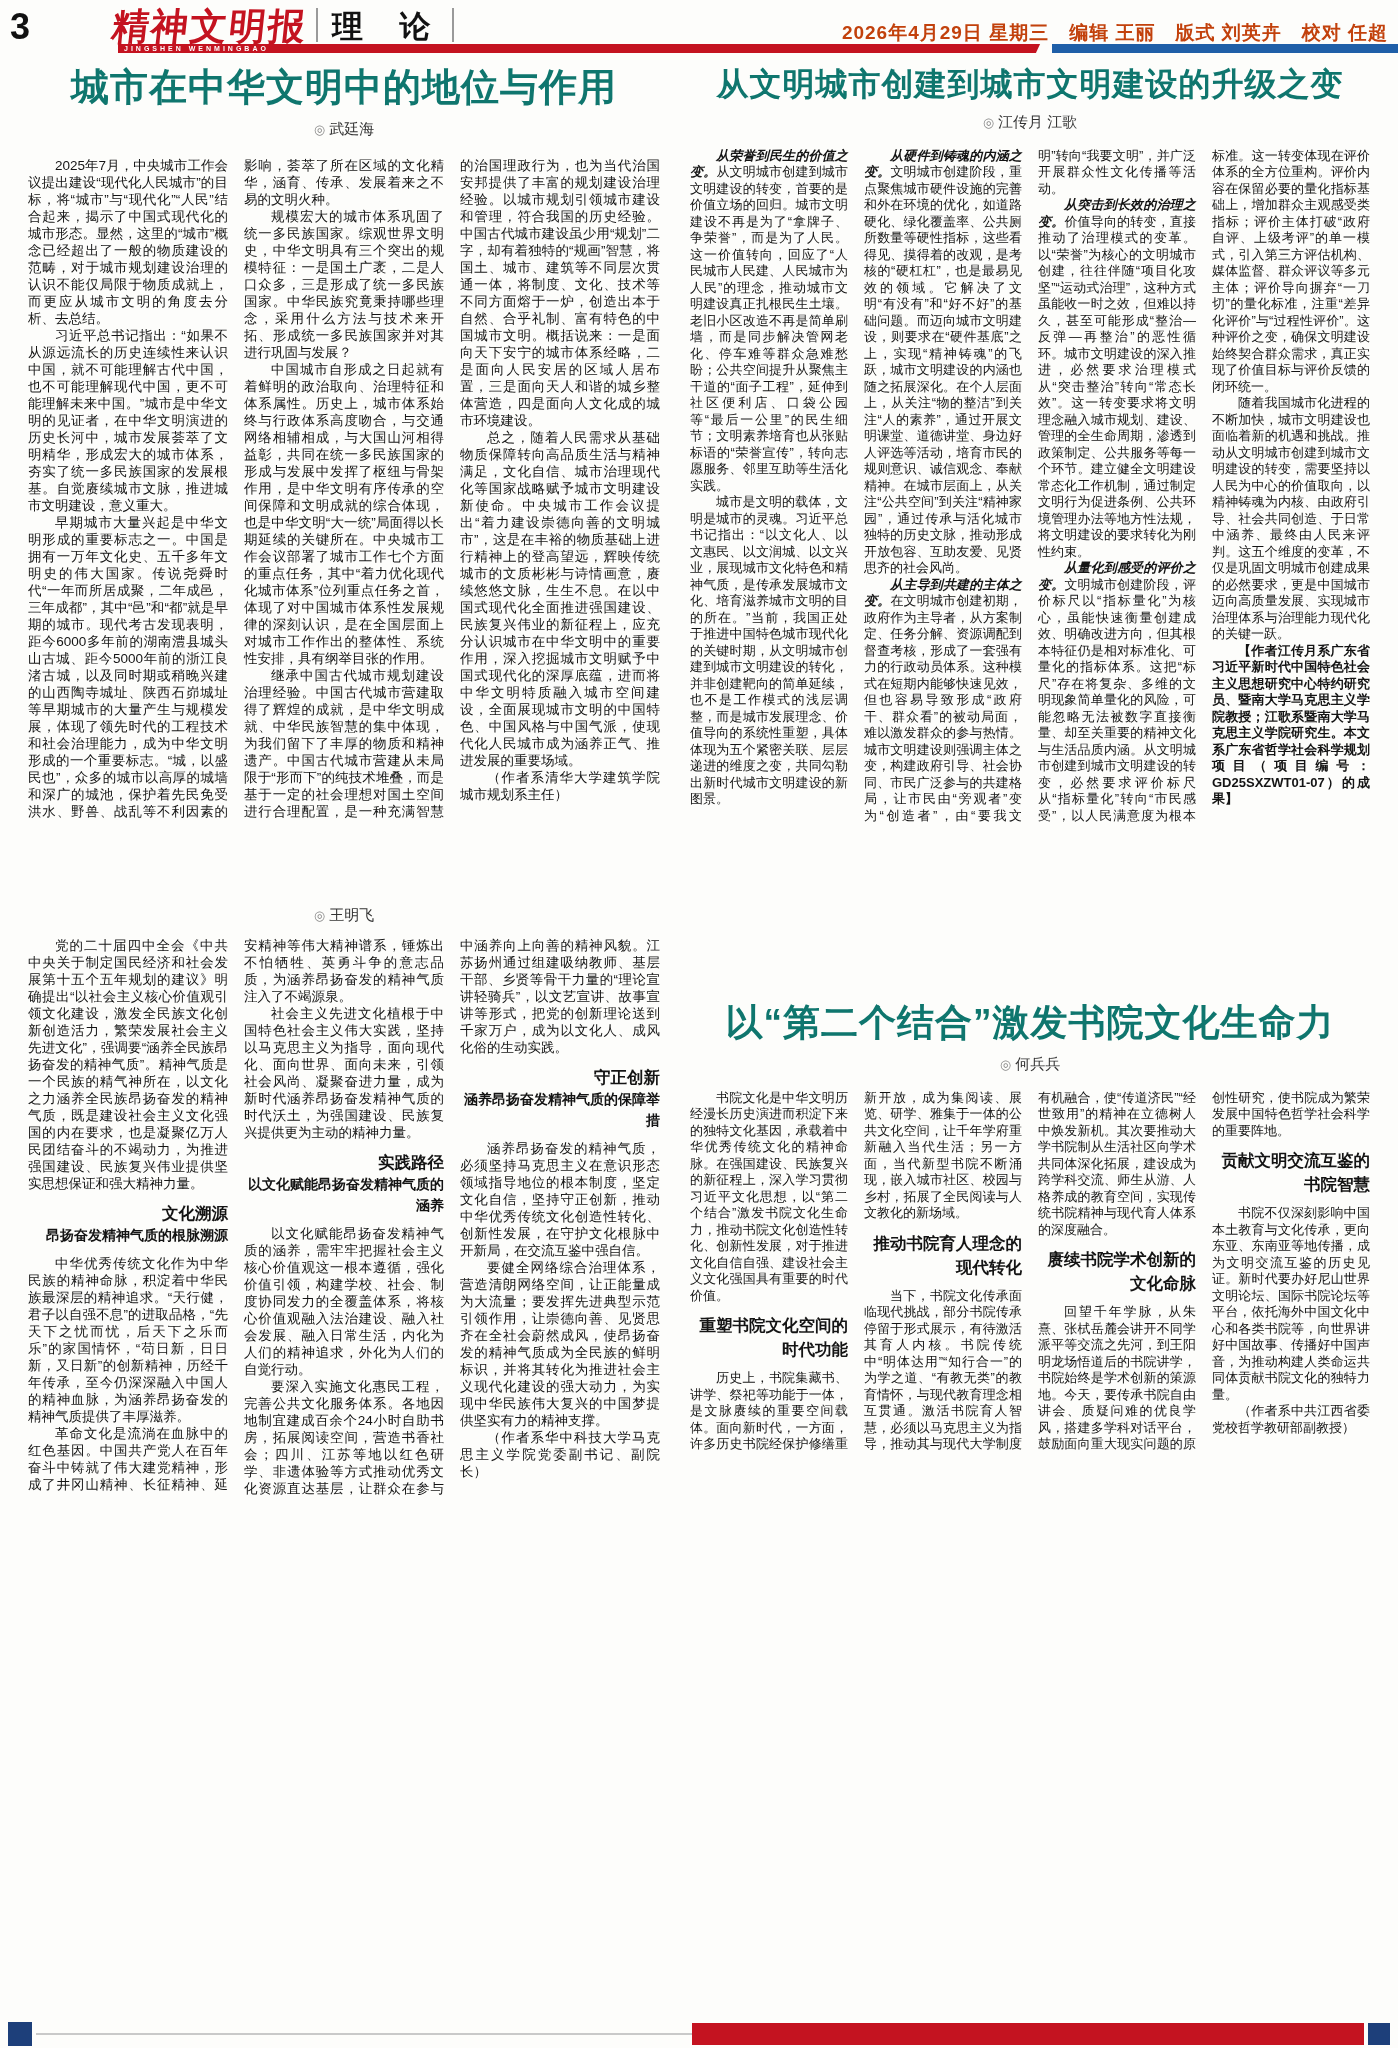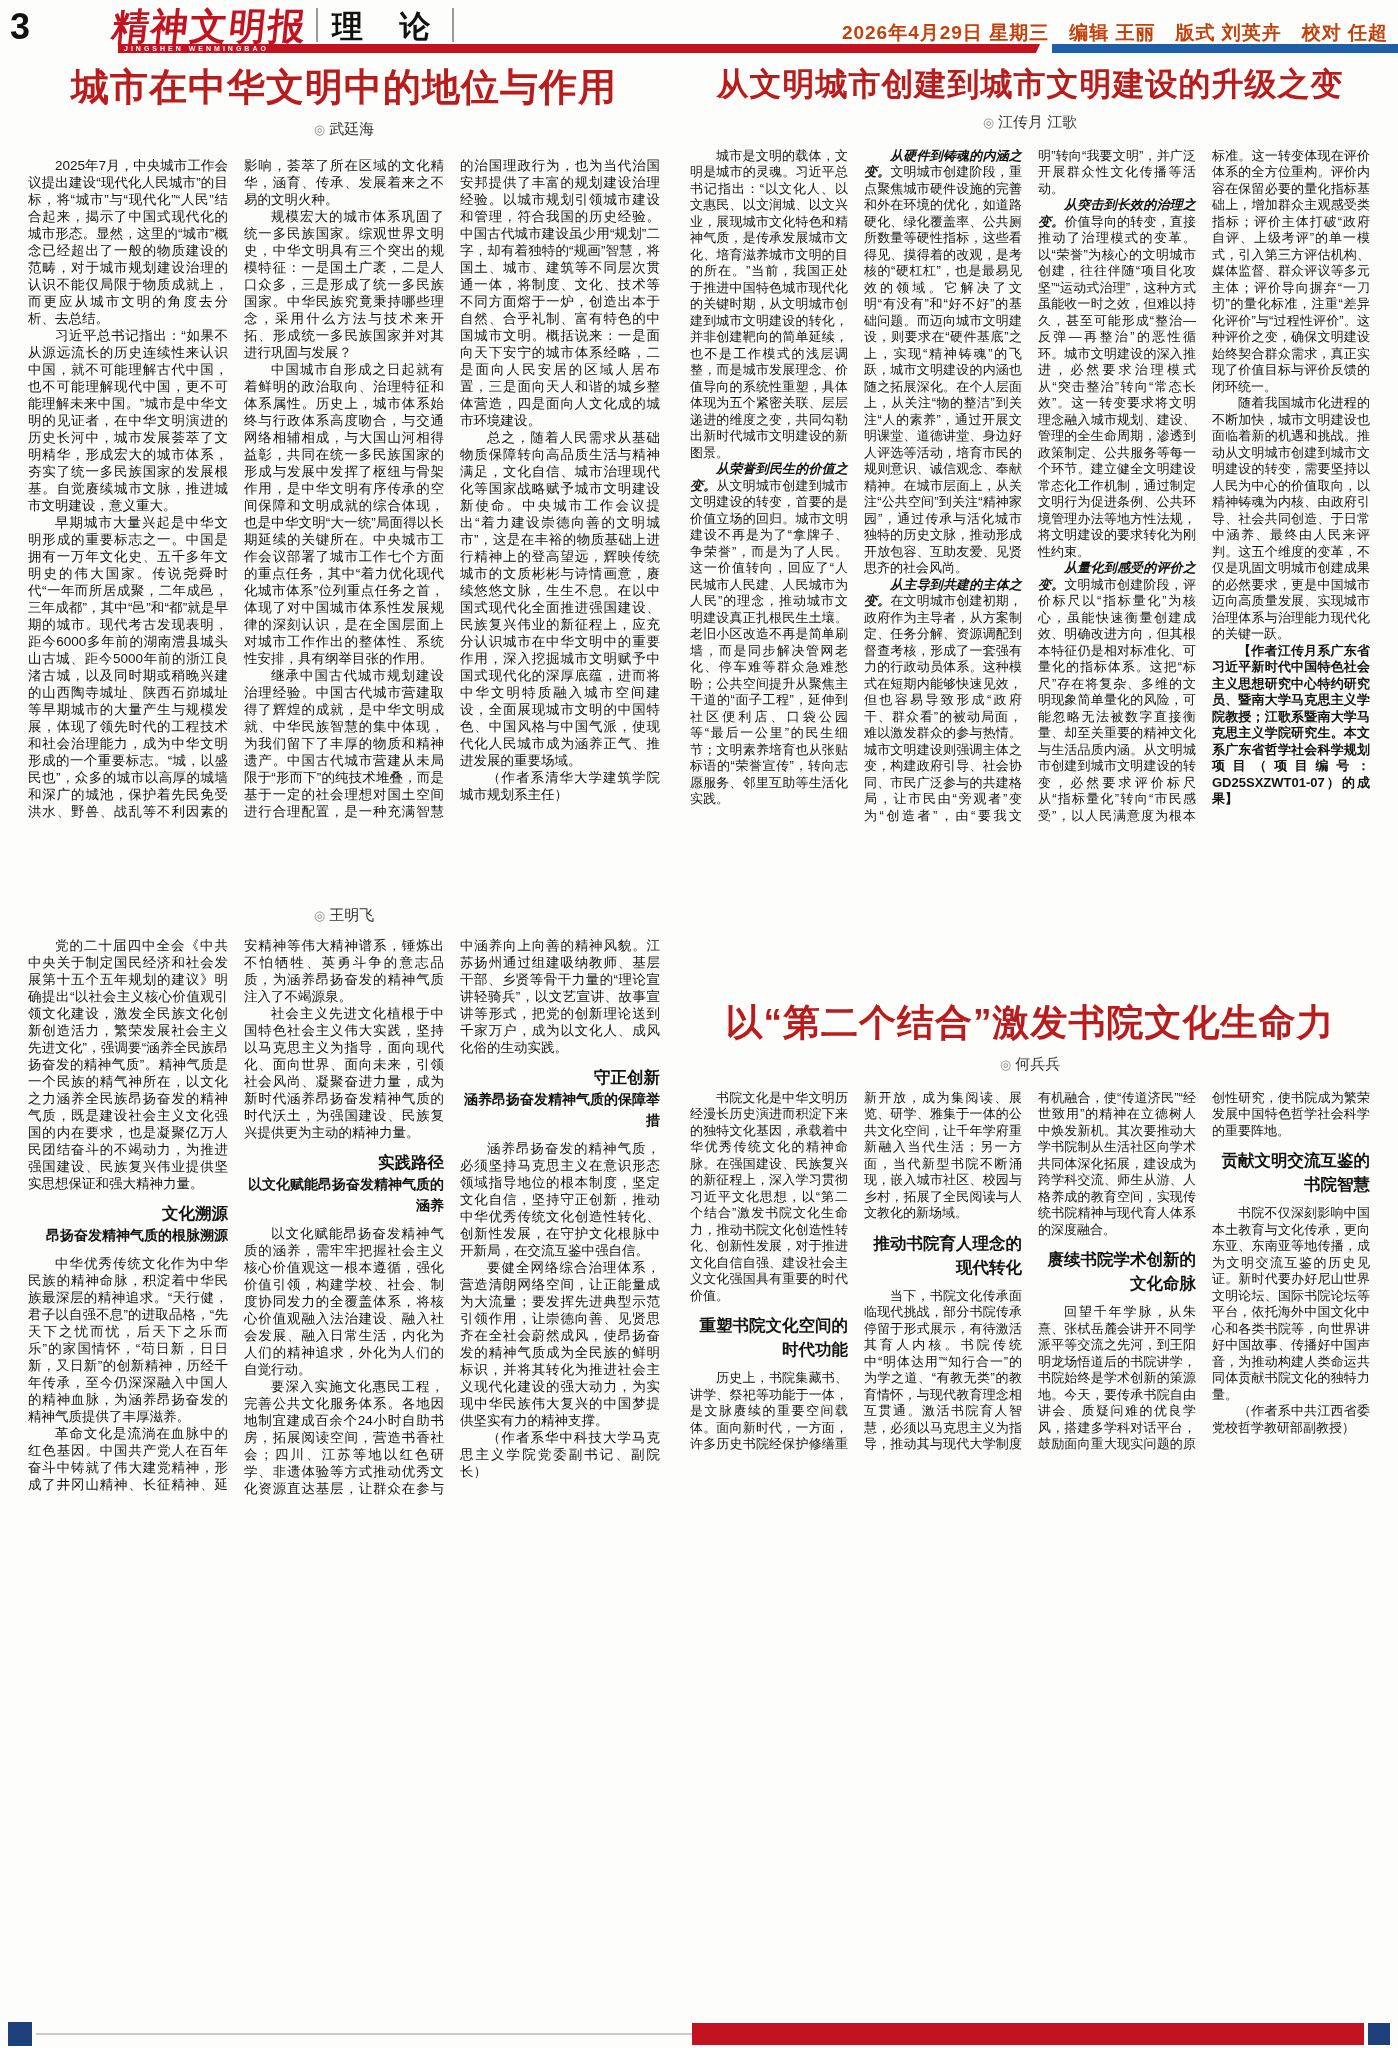--- a/index.html
+++ b/index.html
@@ -12,21 +12,21 @@
   .mast-rule-red{position:absolute;left:118px;top:44px;width:924px;height:9px;background:#c41320;}
   .mast-rule-red span{position:absolute;left:6px;top:0;font-size:7px;line-height:9px;color:#fff;
     letter-spacing:3px;font-weight:bold;}
   .mast-rule-blue{position:absolute;left:1052px;top:44px;width:346px;height:9px;background:#1f5fa8;}
   .mast-slash{position:absolute;left:1038px;top:42px;width:10px;height:13px;background:#fdfdfb;transform:skewX(-25deg);}
   .vbar{position:absolute;top:8px;width:2px;height:34px;background:#9a9a9a;}
   .section-title{position:absolute;left:332px;top:6px;font-size:31px;font-weight:900;letter-spacing:14px;color:#111;}
   .dateline{position:absolute;right:10px;top:20px;font-size:19px;font-weight:bold;color:#c2410c;letter-spacing:1px;}
   
   .article{position:absolute;}
-  .headline{font-weight:900;text-align:center;color:#b91c1c;line-height:1.15;
+  .headline{font-weight:900;text-align:center;color:#0f766e;line-height:1.15;
     font-family:"Liberation Sans",sans-serif;letter-spacing:1px;}
   .byline{text-align:center;font-size:15px;color:#333;margin-top:10px;}
   .byline .circ{color:#888;font-size:13px;margin-right:4px;}
   .cols{column-gap:16px;text-align:justify;overflow:hidden;
     font-size:13.5px;line-height:17px;color:#141414;}
   .para{margin:0;text-indent:2em;}
   .lead{font-style:italic;font-weight:bold;font-family:"Liberation Serif",serif;}
   .subhead{text-align:right;font-weight:bold;margin:9px 0;break-inside:avoid;}
   .subhead-main{font-size:16.5px;line-height:24px;}
   .subhead-sub{font-size:14px;line-height:21px;}
@@ -70,22 +70,22 @@
       <p class="para">继承中国古代城市规划建设治理经验。中国古代城市营建取得了辉煌的成就，是中华文明成就、中华民族智慧的集中体现，为我们留下了丰厚的物质和精神遗产。中国古代城市营建从未局限于“形而下”的纯技术堆叠，而是基于一定的社会理想对国土空间进行合理配置，是一种充满智慧的治国理政行为，也为当代治国安邦提供了丰富的规划建设治理经验。以城市规划引领城市建设和管理，符合我国的历史经验。中国古代城市建设虽少用“规划”二字，却有着独特的“规画”智慧，将国土、城市、建筑等不同层次贯通一体，将制度、文化、技术等不同方面熔于一炉，创造出本于自然、合乎礼制、富有特色的中国城市文明。概括说来：一是面向天下安宁的城市体系经略，二是面向人民安居的区域人居布置，三是面向天人和谐的城乡整体营造，四是面向人文化成的城市环境建设。</p>
       <p class="para">总之，随着人民需求从基础物质保障转向高品质生活与精神满足，文化自信、城市治理现代化等国家战略赋予城市文明建设新使命。中央城市工作会议提出“着力建设崇德向善的文明城市”，这是在丰裕的物质基础上进行精神上的登高望远，辉映传统城市的文质彬彬与诗情画意，赓续悠悠文脉，生生不息。在以中国式现代化全面推进强国建设、民族复兴伟业的新征程上，应充分认识城市在中华文明中的重要作用，深入挖掘城市文明赋予中国式现代化的深厚底蕴，进而将中华文明特质融入城市空间建设，全面展现城市文明的中国特色、中国风格与中国气派，使现代化人民城市成为涵养正气、推进发展的重要场域。</p>
       <p class="author-note">（作者系清华大学建筑学院城市规划系主任）</p>
     </div>
 </div>
 
 <div class="article note-bold" style="left:690px;top:66px;width:680px;">
   <div class="headline" style="font-size:32px;">从文明城市创建到城市文明建设的升级之变</div>
   <div class="byline"><span class="circ">◎</span><span>江传月 江歌</span></div>
   <div class="cols" style="margin-top:16px;height:786px;column-count:4;font-size:13px;line-height:16.5px;">
+      <p class="para"><span class="lead">从荣誉到民生的价值之变。</span>从文明城市创建到城市文明建设的转变，首要的是价值立场的回归。城市文明建设不再是为了“拿牌子、争荣誉”，而是为了人民。这一价值转向，回应了“人民城市人民建、人民城市为人民”的理念，推动城市文明建设真正扎根民生土壤。老旧小区改造不再是简单刷墙，而是同步解决管网老化、停车难等群众急难愁盼；公共空间提升从聚焦主干道的“面子工程”，延伸到社区便利店、口袋公园等“最后一公里”的民生细节；文明素养培育也从张贴标语的“荣誉宣传”，转向志愿服务、邻里互助等生活化实践。</p>
       <p class="para">城市是文明的载体，文明是城市的灵魂。习近平总书记指出：“以文化人、以文惠民、以文润城、以文兴业，展现城市文化特色和精神气质，是传承发展城市文化、培育滋养城市文明的目的所在。”当前，我国正处于推进中国特色城市现代化的关键时期，从文明城市创建到城市文明建设的转化，并非创建靶向的简单延续，也不是工作模式的浅层调整，而是城市发展理念、价值导向的系统性重塑，具体体现为五个紧密关联、层层递进的维度之变，共同勾勒出新时代城市文明建设的新图景。</p>
-      <p class="para"><span class="lead">从荣誉到民生的价值之变。</span>从文明城市创建到城市文明建设的转变，首要的是价值立场的回归。城市文明建设不再是为了“拿牌子、争荣誉”，而是为了人民。这一价值转向，回应了“人民城市人民建、人民城市为人民”的理念，推动城市文明建设真正扎根民生土壤。老旧小区改造不再是简单刷墙，而是同步解决管网老化、停车难等群众急难愁盼；公共空间提升从聚焦主干道的“面子工程”，延伸到社区便利店、口袋公园等“最后一公里”的民生细节；文明素养培育也从张贴标语的“荣誉宣传”，转向志愿服务、邻里互助等生活化实践。</p>
       <p class="para"><span class="lead">从硬件到铸魂的内涵之变。</span>文明城市创建阶段，重点聚焦城市硬件设施的完善和外在环境的优化，如道路硬化、绿化覆盖率、公共厕所数量等硬性指标，这些看得见、摸得着的改观，是考核的“硬杠杠”，也是最易见效的领域。它解决了文明“有没有”和“好不好”的基础问题。而迈向城市文明建设，则要求在“硬件基底”之上，实现“精神铸魂”的飞跃，城市文明建设的内涵也随之拓展深化。在个人层面上，从关注“物的整洁”到关注“人的素养”，通过开展文明课堂、道德讲堂、身边好人评选等活动，培育市民的规则意识、诚信观念、奉献精神。在城市层面上，从关注“公共空间”到关注“精神家园”，通过传承与活化城市独特的历史文脉，推动形成开放包容、互助友爱、见贤思齐的社会风尚。</p>
       <p class="para"><span class="lead">从主导到共建的主体之变。</span>在文明城市创建初期，政府作为主导者，从方案制定、任务分解、资源调配到督查考核，形成了一套强有力的行政动员体系。这种模式在短期内能够快速见效，但也容易导致形成“政府干、群众看”的被动局面，难以激发群众的参与热情。城市文明建设则强调主体之变，构建政府引导、社会协同、市民广泛参与的共建格局，让市民由“旁观者”变为“创造者”，由“要我文明”转向“我要文明”，并广泛开展群众性文化传播等活动。</p>
       <p class="para"><span class="lead">从突击到长效的治理之变。</span>价值导向的转变，直接推动了治理模式的变革。以“荣誉”为核心的文明城市创建，往往伴随“项目化攻坚”“运动式治理”，这种方式虽能收一时之效，但难以持久，甚至可能形成“整治—反弹—再整治”的恶性循环。城市文明建设的深入推进，必然要求治理模式从“突击整治”转向“常态长效”。这一转变要求将文明理念融入城市规划、建设、管理的全生命周期，渗透到政策制定、公共服务等每一个环节。建立健全文明建设常态化工作机制，通过制定文明行为促进条例、公共环境管理办法等地方性法规，将文明建设的要求转化为刚性约束。</p>
       <p class="para"><span class="lead">从量化到感受的评价之变。</span>文明城市创建阶段，评价标尺以“指标量化”为核心，虽能快速衡量创建成效、明确改进方向，但其根本特征仍是相对标准化、可量化的指标体系。这把“标尺”存在将复杂、多维的文明现象简单量化的风险，可能忽略无法被数字直接衡量、却至关重要的精神文化与生活品质内涵。从文明城市创建到城市文明建设的转变，必然要求评价标尺从“指标量化”转向“市民感受”，以人民满意度为根本标准。这一转变体现在评价体系的全方位重构。评价内容在保留必要的量化指标基础上，增加群众主观感受类指标；评价主体打破“政府自评、上级考评”的单一模式，引入第三方评估机构、媒体监督、群众评议等多元主体；评价导向摒弃“一刀切”的量化标准，注重“差异化评价”与“过程性评价”。这种评价之变，确保文明建设始终契合群众需求，真正实现了价值目标与评价反馈的闭环统一。</p>
       <p class="para">随着我国城市化进程的不断加快，城市文明建设也面临着新的机遇和挑战。推动从文明城市创建到城市文明建设的转变，需要坚持以人民为中心的价值取向，以精神铸魂为内核、由政府引导、社会共同创造、于日常中涵养、最终由人民来评判。这五个维度的变革，不仅是巩固文明城市创建成果的必然要求，更是中国城市迈向高质量发展、实现城市治理体系与治理能力现代化的关键一跃。</p>
       <p class="author-note">【作者江传月系广东省习近平新时代中国特色社会主义思想研究中心特约研究员、暨南大学马克思主义学院教授；江歌系暨南大学马克思主义学院研究生。本文系广东省哲学社会科学规划项目（项目编号：GD25SXZWT01-07）的成果】</p>
     </div>
 </div>
 
 <div class="article" style="left:28px;top:896px;width:632px;">

